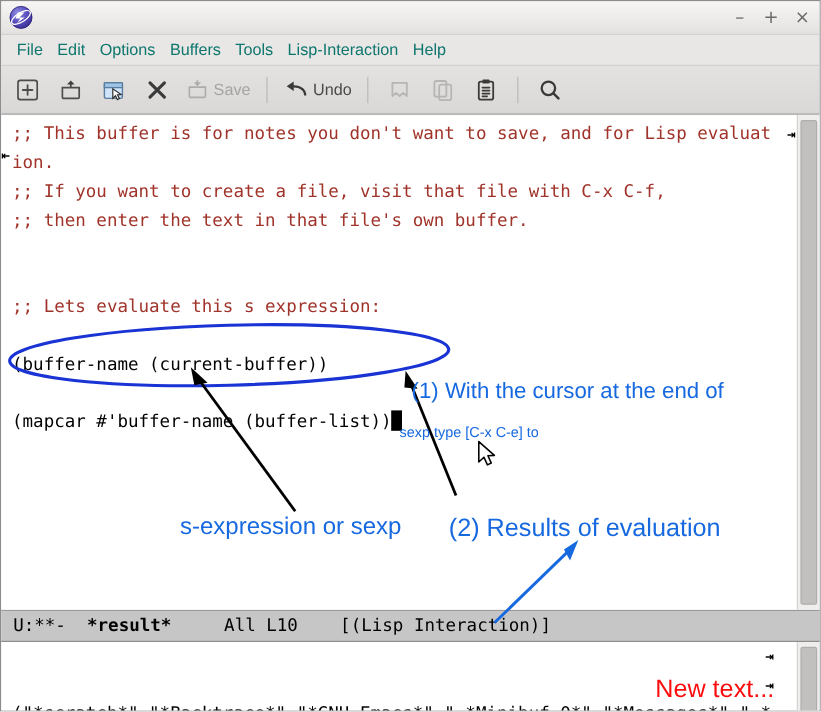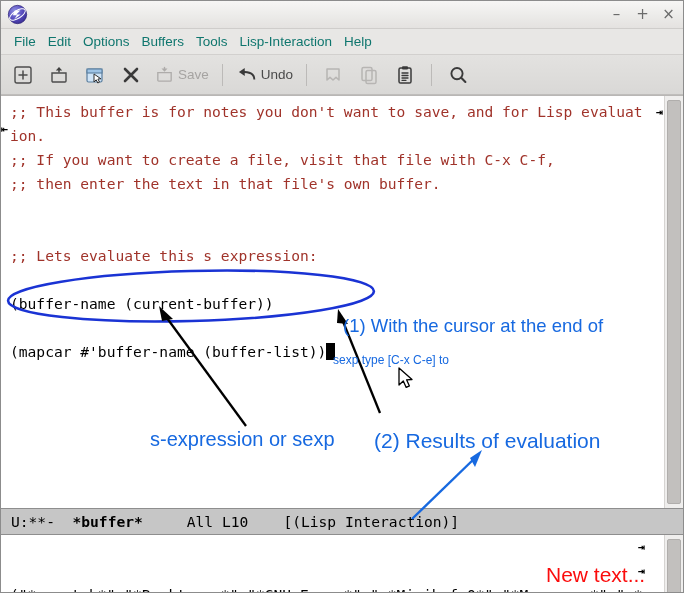--- a/index.html
+++ b/index.html
@@ -354,21 +354,21 @@
       <div class="bline"><span>(mapcar #'buffer-name (buffer-list))</span><span class="cursor-blk"></span></div>
       <span class="cont-marker" style="top:4px;">⇥</span>
     </div>
 
     <div class="scrollbar-col">
       <div class="scroll-thumb"></div>
     </div>
   </div>
 
   <div class="modeline">
-    <span>U:**-  </span><span class="ml-bold">*buffer*</span><span>     All L10    </span><span>[(Lisp Interaction)]</span>
+    <span>U:**-  </span><span class="ml-bold">*result*</span><span>     All L10    </span><span>[(Lisp Interaction)]</span>
   </div>
 
   <div class="echo-wrap">
     <div class="echo">
       <div class="eline">("*scratch*" "*Backtrace*" "*GNU Emacs*" " *Minibuf-0*" "*Messages*" " *</div>
       
       
       <span class="cont-marker" style="top:0px;right:19px;">⇥</span>
       <span class="cont-marker" style="top:24px;right:19px;">⇥</span>
       

